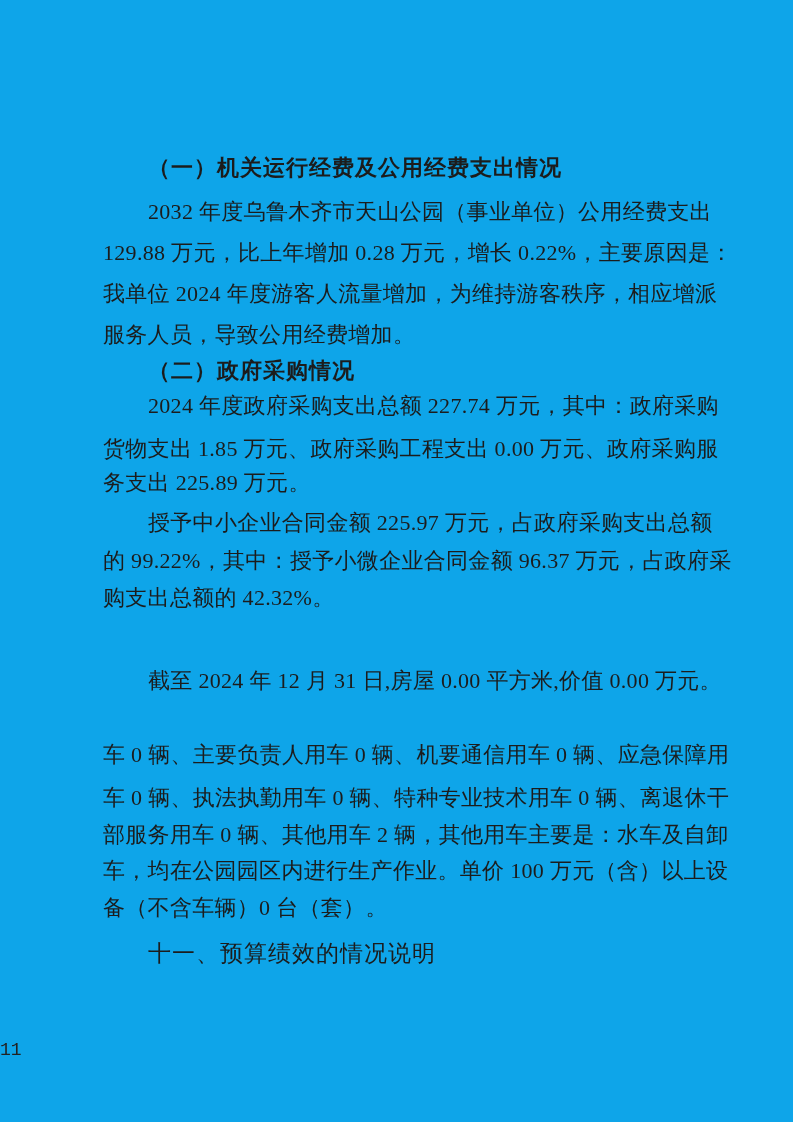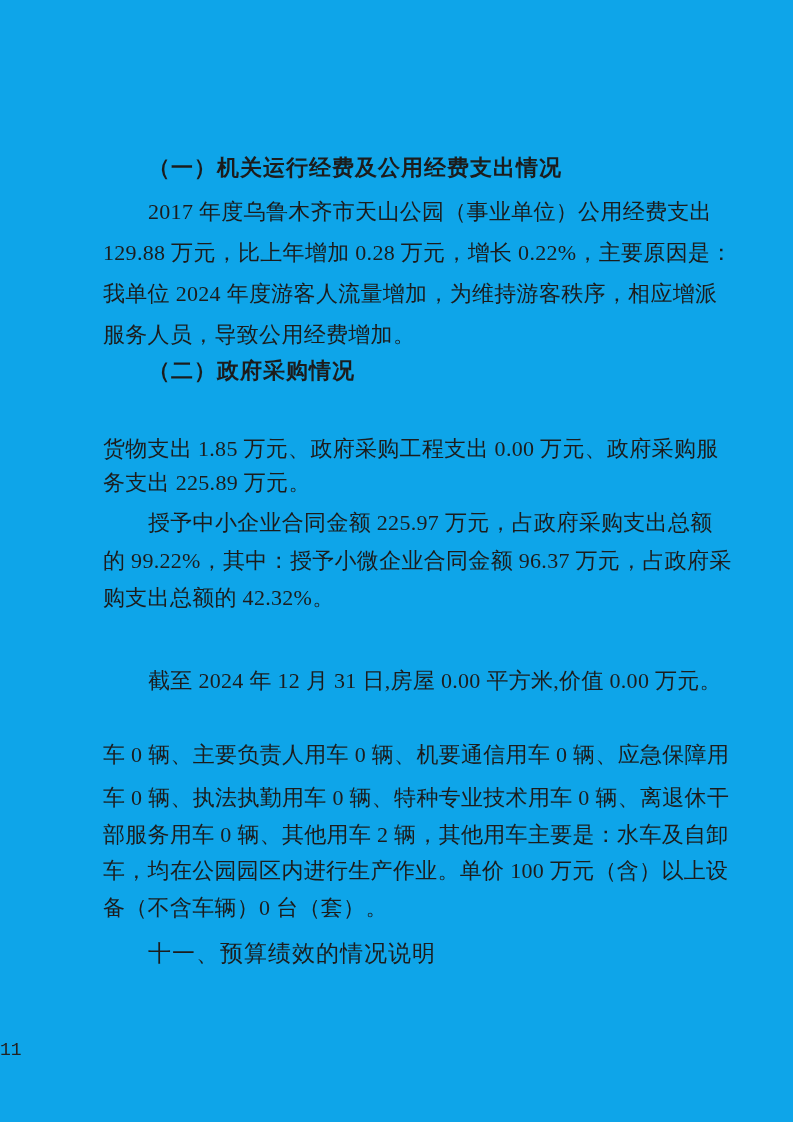--- a/index.html
+++ b/index.html
@@ -50,26 +50,27 @@
     font-family: Liberation Mono, monospace;
     color: #222222;
   }
 </style>
 </head>
 <body>
 
 <div class="page">
 
   <div class="ln h-kai" style="top:155px">（一）机关运行经费及公用经费支出情况</div>
-  <div class="ln indent" style="top:199px">2017 年度乌鲁木齐市天山公园（事业单位）公用经费支出</div>
+  <div class="ln indent" style="top:199px">2032 年度乌鲁木齐市天山公园（事业单位）公用经费支出</div>
   <div class="ln" style="top:240px">129.88 万元，比上年增加 0.28 万元，增长 0.22%，主要原因是：</div>
   <div class="ln" style="top:281px">我单位 2024 年度游客人流量增加，为维持游客秩序，相应增派</div>
   <div class="ln h-kai" style="top:358px">（二）政府采购情况</div>
 
   <div class="ln" style="top:322px">服务人员，导致公用经费增加。</div>
+  <div class="ln indent" style="top:393px">2024 年度政府采购支出总额 227.74 万元，其中：政府采购</div>
   <div class="ln" style="top:436px">货物支出 1.85 万元、政府采购工程支出 0.00 万元、政府采购服</div>
   <div class="ln" style="top:470px">务支出 225.89 万元。</div>
   <div class="ln indent" style="top:510px">授予中小企业合同金额 225.97 万元，占政府采购支出总额</div>
   <div class="ln" style="top:548px">的 99.22%，其中：授予小微企业合同金额 96.37 万元，占政府采</div>
   <div class="ln" style="top:585px">购支出总额的 42.32%。</div>
 
   <div class="ln indent" style="top:668px">截至 2024 年 12 月 31 日,房屋 0.00 平方米,价值 0.00 万元。</div>
   <div class="ln" style="top:742px">车 0 辆、主要负责人用车 0 辆、机要通信用车 0 辆、应急保障用</div>
   <div class="ln" style="top:785px">车 0 辆、执法执勤用车 0 辆、特种专业技术用车 0 辆、离退休干</div>
   <div class="ln" style="top:822px">部服务用车 0 辆、其他用车 2 辆，其他用车主要是：水车及自卸</div>

